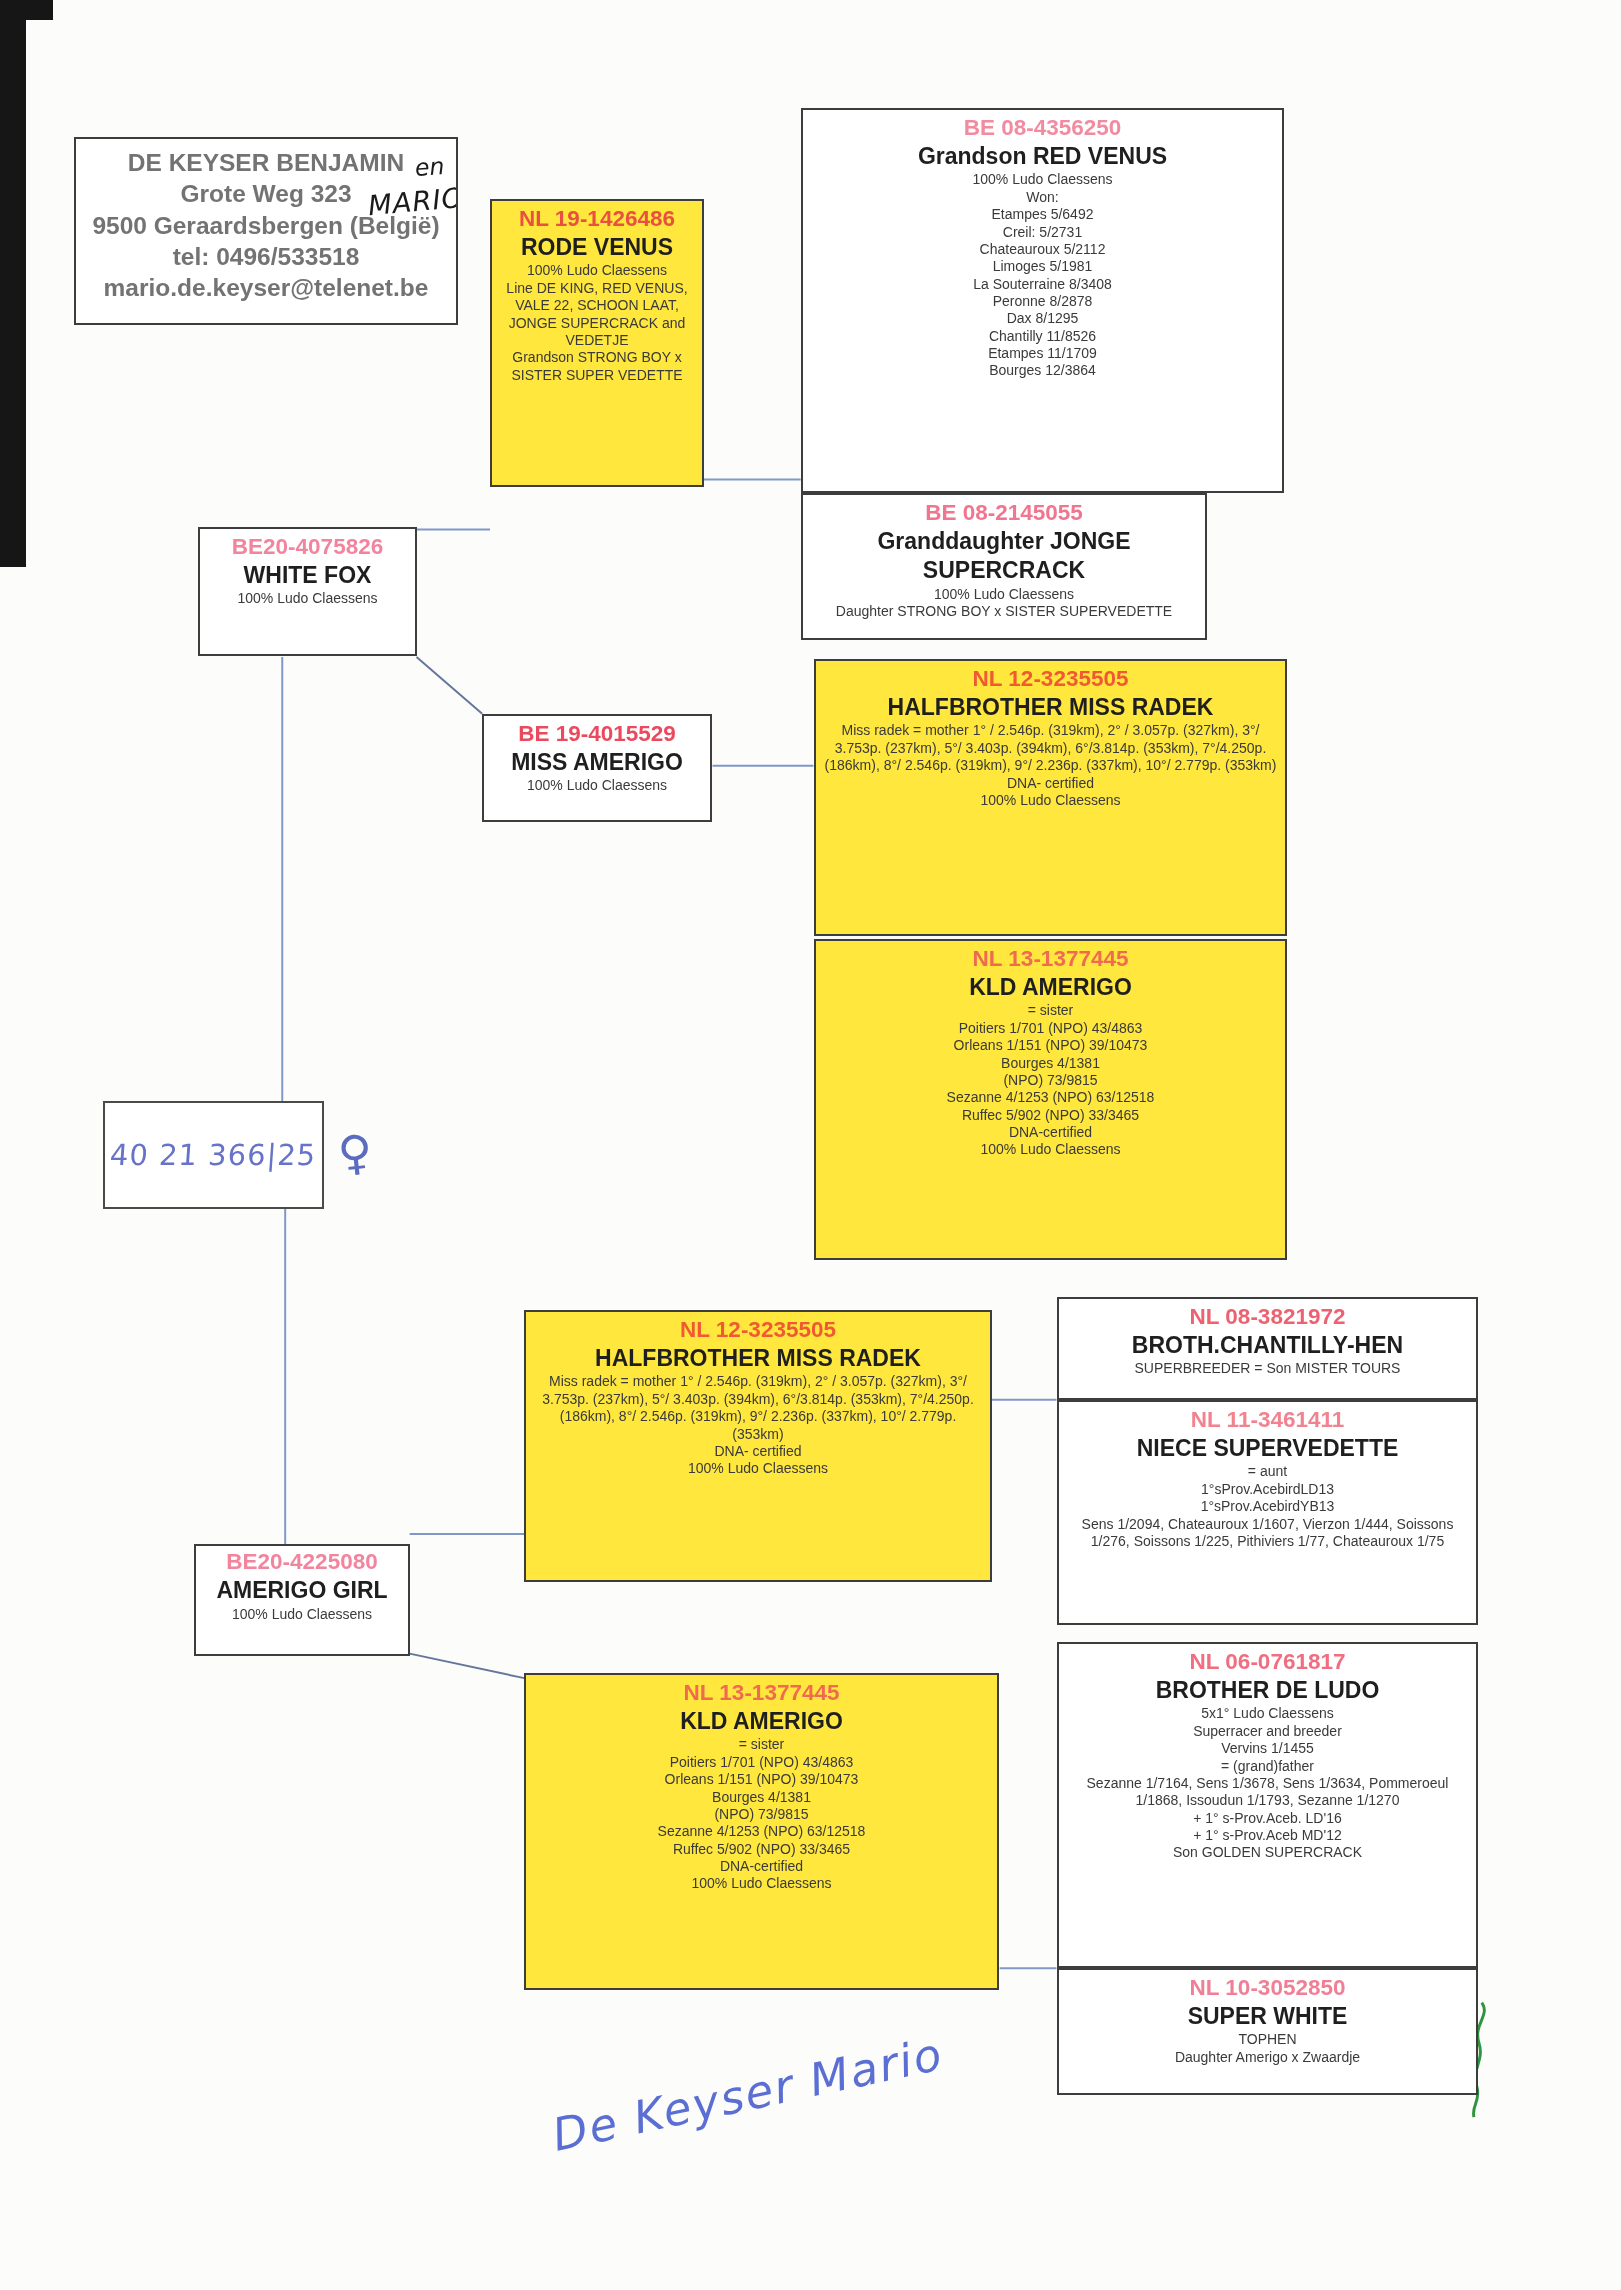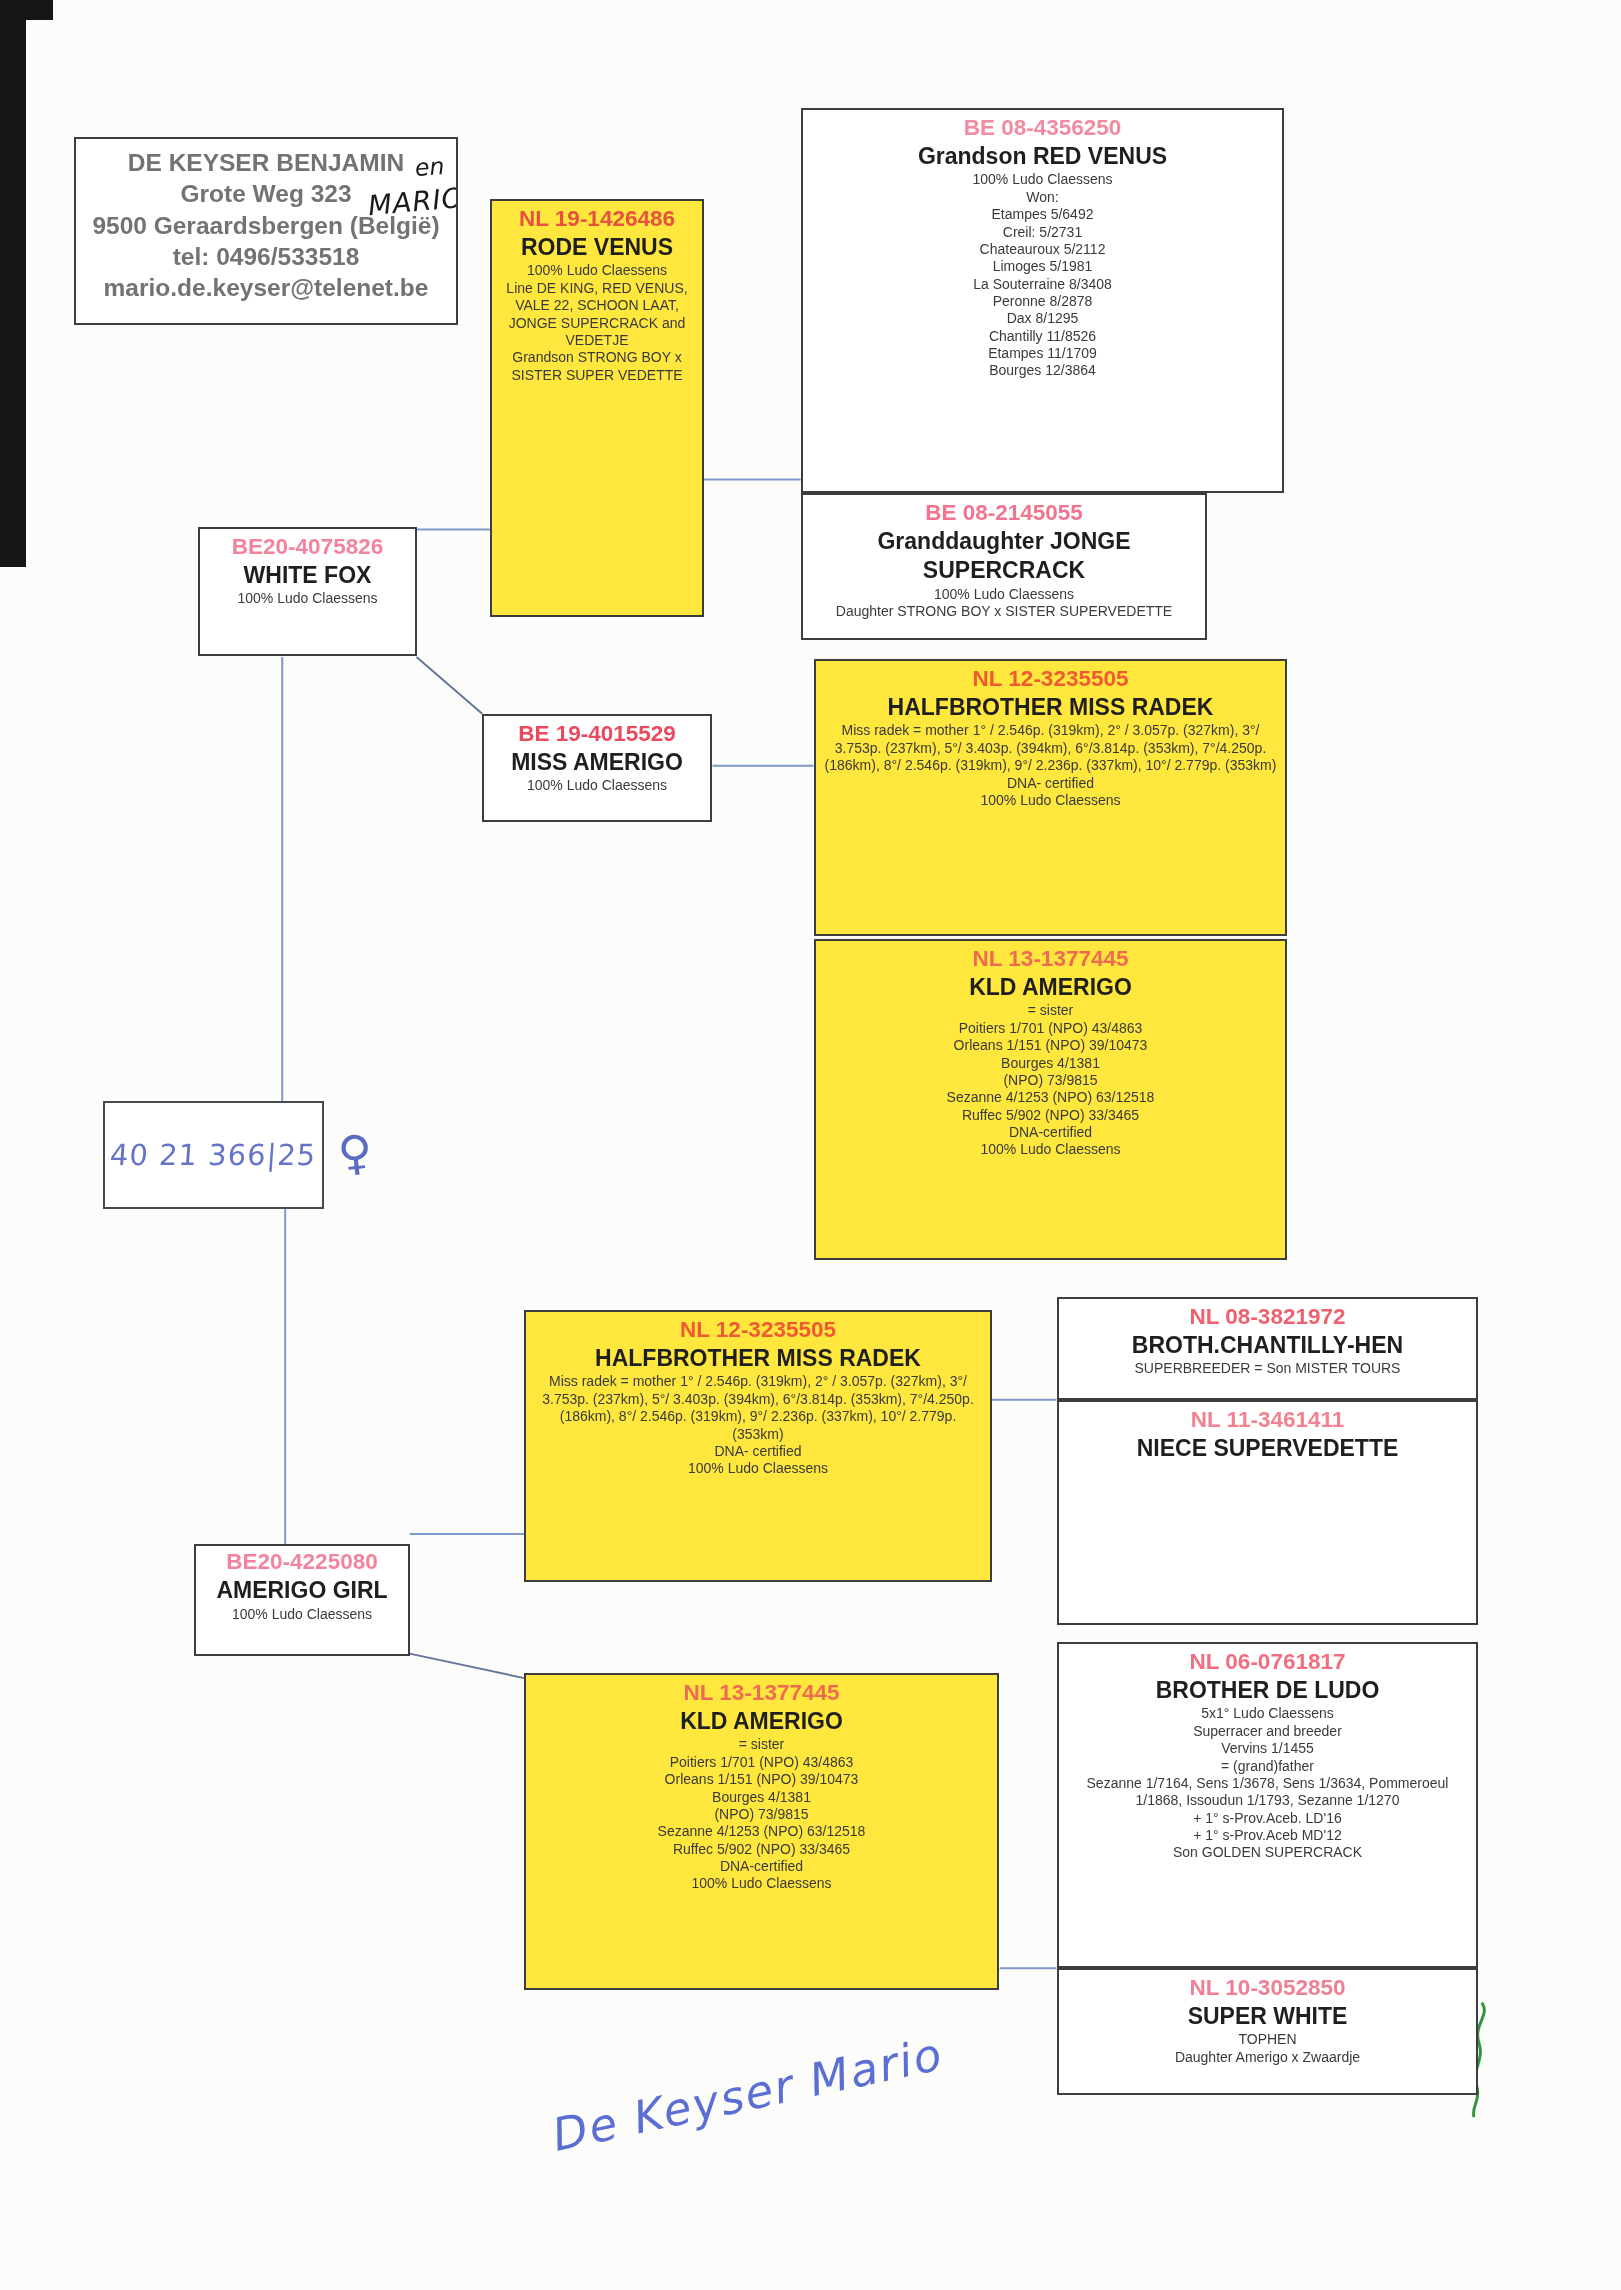--- a/index.html
+++ b/index.html
@@ -67,21 +67,21 @@
   <div class="node breeder" style="left:74px;top:137px;width:384px;height:188px;">
     <div class="bl">DE KEYSER BENJAMIN</div>
     <div class="bl">Grote Weg 323</div>
     <div class="bl">9500 Geraardsbergen (België)</div>
     <div class="bl">tel: 0496/533518</div>
     <div class="bl">mario.de.keyser@telenet.be</div>
     <span class="hand hand-en">en</span>
     <span class="hand hand-mario">MARIO</span>
   </div>
 
-  <div class="node yellow" style="left:490px;top:199px;width:214px;height:418px;">
+  <div class="node yellow" style="left:490px;top:199px;width:214px;height:288px;">
     <div class="ring" style="color: rgb(232, 81, 63);">NL 19-1426486</div>
     <div class="bname">RODE VENUS</div>
     <div class="bbody">100% Ludo Claessens
 Line DE KING, RED VENUS, VALE 22, SCHOON LAAT, JONGE SUPERCRACK and VEDETJE
 Grandson STRONG BOY x SISTER SUPER VEDETTE</div>
   </div>
 
   <div class="node" style="left:801px;top:108px;width:483px;height:385px;">
     <div class="ring" style="color: rgb(242, 138, 160);">BE 08-4356250</div>
     <div class="bname">Grandson RED VENUS</div>
@@ -175,20 +175,24 @@
 
   <div class="node" style="left:1057px;top:1297px;width:421px;height:103px;">
     <div class="ring" style="color: rgb(238, 98, 112);">NL 08-3821972</div>
     <div class="bname">BROTH.CHANTILLY-HEN</div>
     <div class="bbody">SUPERBREEDER = Son MISTER TOURS</div>
   </div>
 
   <div class="node" style="left:1057px;top:1400px;width:421px;height:225px;">
     <div class="ring" style="color: rgb(241, 130, 143);">NL 11-3461411</div>
     <div class="bname">NIECE SUPERVEDETTE</div>
+    <div class="bbody">= aunt
+1°sProv.AcebirdLD13
+1°sProv.AcebirdYB13
+Sens 1/2094, Chateauroux 1/1607, Vierzon 1/444, Soissons 1/276, Soissons 1/225, Pithiviers 1/77, Chateauroux 1/75</div>
   </div>
 
   <div class="node" style="left:1057px;top:1642px;width:421px;height:326px;">
     <div class="ring" style="color: rgb(240, 110, 128);">NL 06-0761817</div>
     <div class="bname">BROTHER DE LUDO</div>
     <div class="bbody">5x1° Ludo Claessens
 Superracer and breeder
 Vervins 1/1455
 = (grand)father
 Sezanne 1/7164, Sens 1/3678, Sens 1/3634, Pommeroeul 1/1868, Issoudun 1/1793, Sezanne 1/1270

